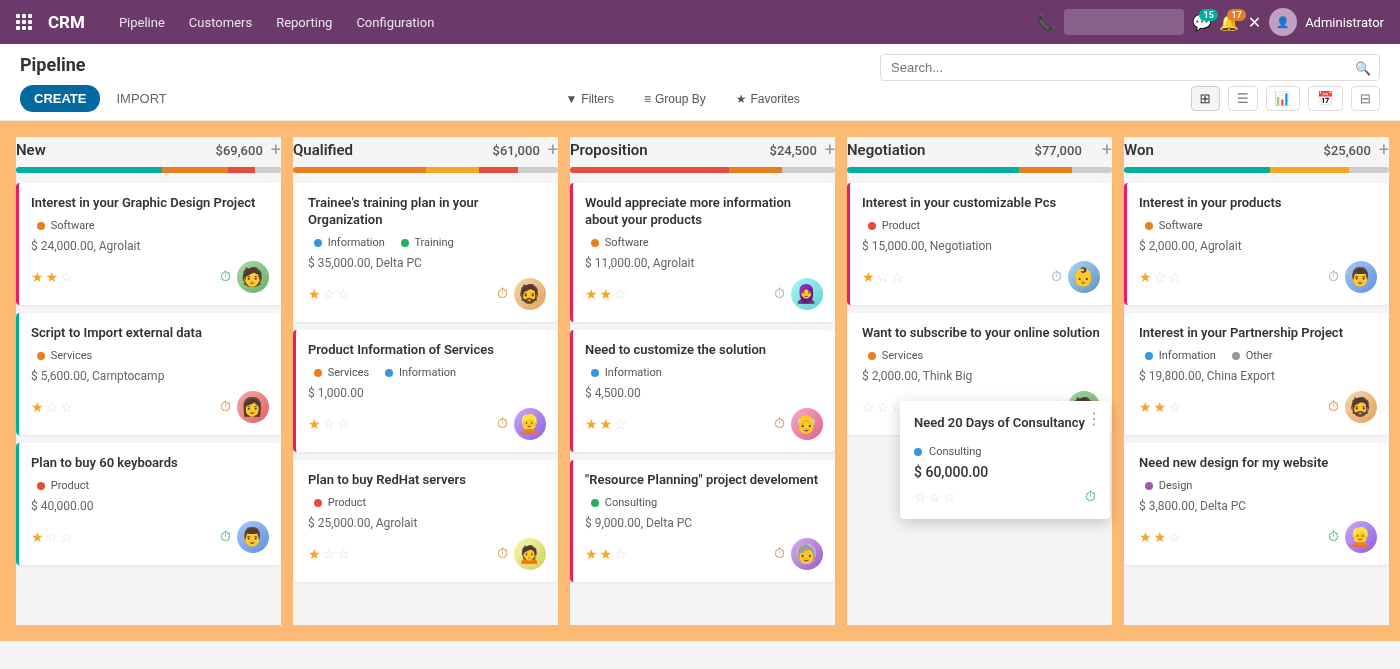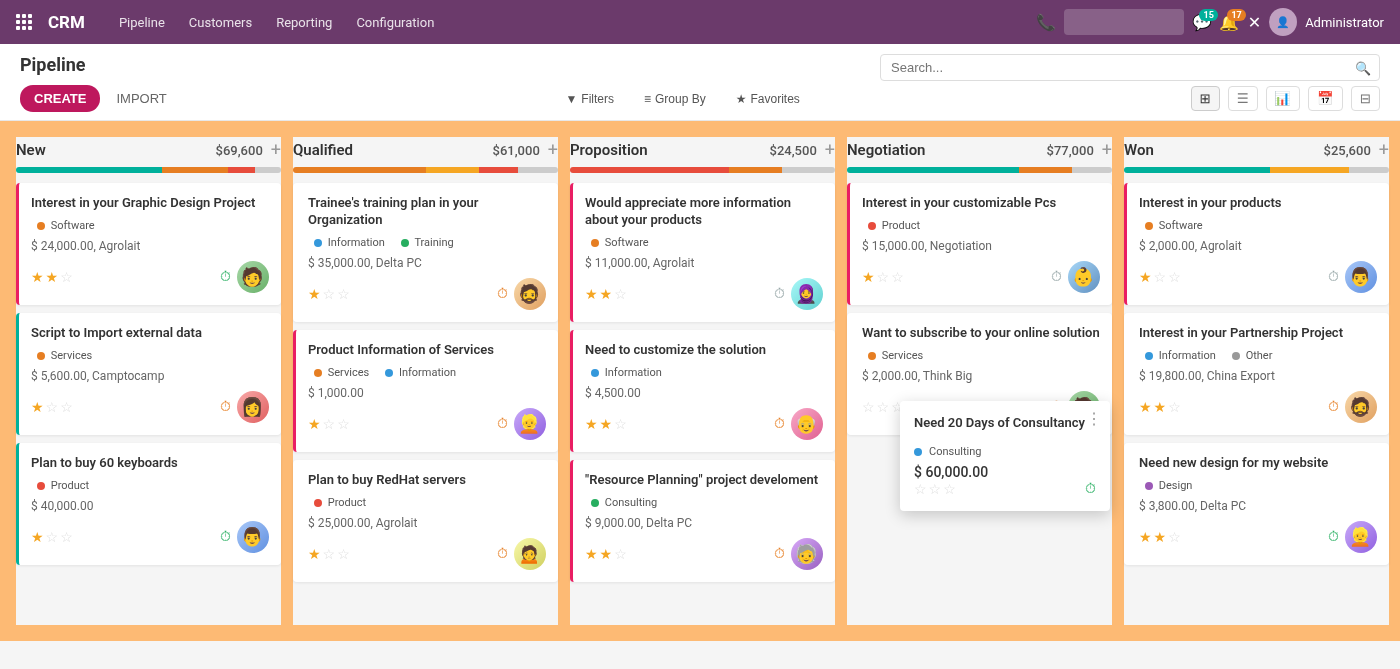--- a/index.html
+++ b/index.html
@@ -22,21 +22,21 @@
     .topnav-menu { display: flex; gap: 4px; }
     .topnav-menu a { color: rgba(255,255,255,0.85); text-decoration: none; padding: 6px 10px; border-radius: 4px; font-size: 13px; }
     .topnav-right { margin-left: auto; display: flex; align-items: center; gap: 8px; }
     .topnav-search-bar { background: rgba(255,255,255,0.2); border-radius: 4px; width: 120px; height: 26px; }
     .topnav-icon-btn { position: relative; color: white; cursor: pointer; display: flex; align-items: center; }
     .badge { position: absolute; top: -4px; right: -6px; background: #00b09b; color: white; border-radius: 8px; font-size: 9px; padding: 1px 4px; font-weight: bold; }
     .badge-orange { background: #e67e22; }
     .topnav-avatar { width: 28px; height: 28px; border-radius: 50%; background: #c0a0c0; display: flex; align-items: center; justify-content: center; color: white; font-size: 11px; }
     .topnav-user { color: white; font-size: 13px; }
     .page-title { font-size: 18px; color: #333; margin-bottom: 6px; }
-    .btn-create { background: #be185d; color: white; border: none; padding: 6px 14px; border-radius: 13px; font-size: 13px; font-weight: 600; cursor: pointer; }
+    .btn-create { background: #0369a1; color: white; border: none; padding: 6px 14px; border-radius: 13px; font-size: 13px; font-weight: 600; cursor: pointer; }
     .btn-import { background: none; border: none; color: #666; font-size: 13px; cursor: pointer; padding: 6px 8px; }
 
     .search-bar-wrap { position: relative; }
     .search-input { border: 1px solid #ddd; border-radius: 4px; padding: 5px 30px 5px 10px; width: 500px; font-size: 13px; }
     .search-icon { position: absolute; right: 8px; top: 50%; transform: translateY(-50%); color: #999; }
     .toolbar-btn { background: none; border: 1px solid transparent; border-radius: 4px; padding: 4px 10px; font-size: 12px; color: #555; cursor: pointer; display: flex; align-items: center; gap: 4px; }
     .view-btn { border: 1px solid #ddd; border-radius: 4px; padding: 4px 8px; background: none; cursor: pointer; color: #777; }
     .view-btn.active { background: #f5f5f5; border-color: #ccc; color: #333; }
 
     
@@ -69,21 +69,21 @@
     .seg-green { background: #00b09b; }
     .seg-orange { background: #e67e22; }
     .seg-red { background: #e74c3c; }
     .seg-grey { background: #ccc; }
     .seg-yellow { background: #f5a623; }
 
     
     .popup-card { background: white; border-radius: 4px; box-shadow: 0 4px 16px rgba(0,0,0,0.2); padding: 14px; width: 210px; position: absolute; top: 280px; left: 900px; z-index: 10; }
     .popup-title { font-size: 13px; font-weight: 600; color: #333; margin-bottom: 15px; }
     .popup-tag { display: flex; align-items: center; gap: 4px; font-size: 12px; margin-bottom: 6px; }
-    .popup-amount { font-size: 14px; font-weight: 500; color: #333; }
+    .popup-amount { font-size: 14px; font-weight: 500; color: #333; margin-bottom: 8px; }
     .popup-footer { display: flex; align-items: center; justify-content: space-between; }
     .kebab { color: #999; font-size: 16px; position: absolute; top: 8px; right: 8px; cursor: pointer; }
 
     
     .border-pink { border-left-color: #e91e63; }
     .border-teal { border-left-color: #00b09b; }
     .border-none { border-left-color: transparent; }
 
     .tag-text { font-size: 11px; color: #555; }
 
@@ -450,21 +450,21 @@
             <span class="face">🧓</span>
           </div>
         </div>
       </div>
     </div>
       </div>
   </div>
     <div class="kanban-col">
     <div class="col-header">
       <span class="col-title">Negotiation</span>
-      <div style="display:flex;align-items:center;gap:8px;justify-content:flex-end;">
+      <div style="display:flex;align-items:center;gap:20px;justify-content:flex-end;">
         <span class="col-amount">$77,000</span>
         <span class="col-add">+</span>
       </div>
     </div>
     <div class="col-progress">
         <div class="seg-green" style="flex:65;height:6px;"></div>
         <div class="seg-orange" style="flex:20;height:6px;"></div>
         <div class="seg-grey" style="flex:15;height:6px;"></div>
       </div>
     <div class="col-cards">

